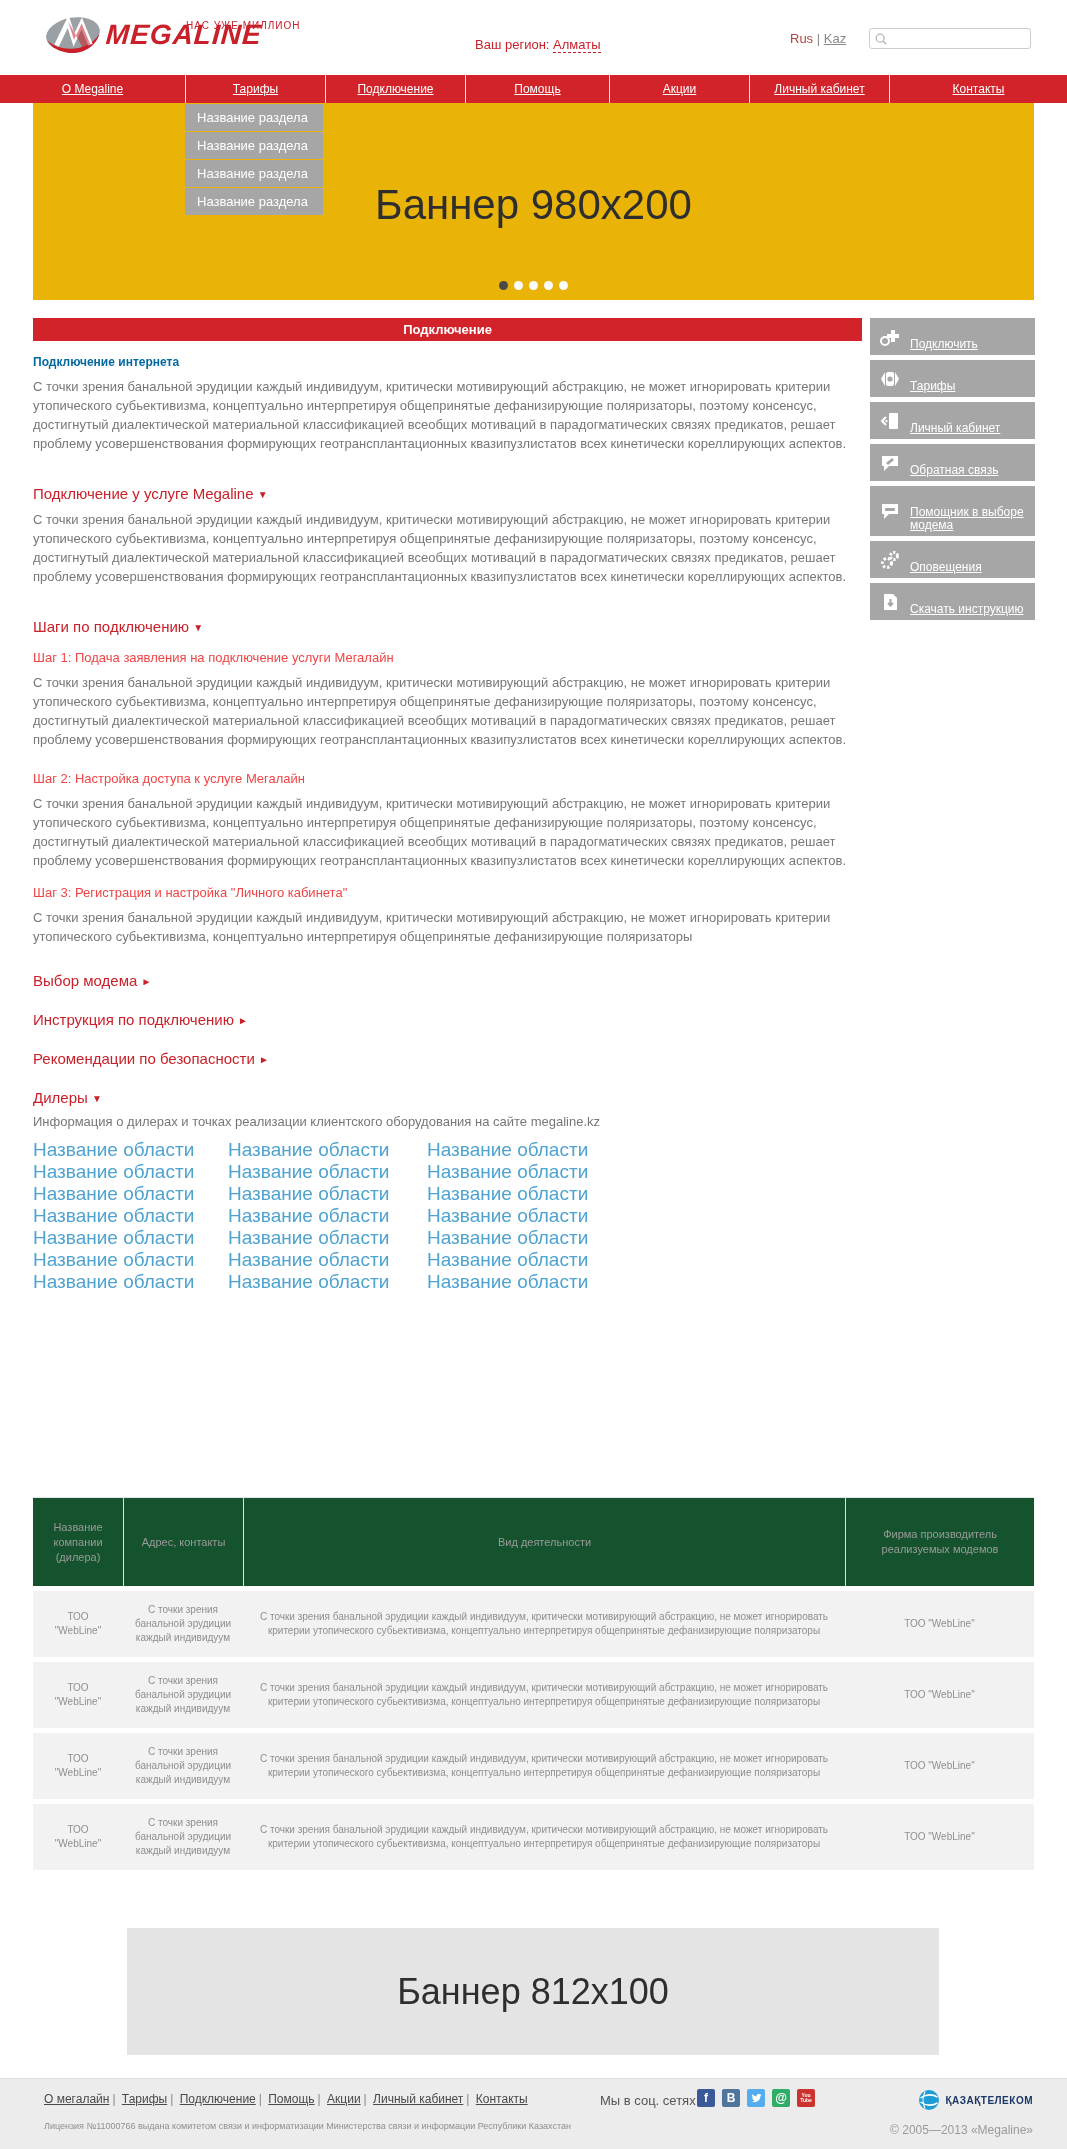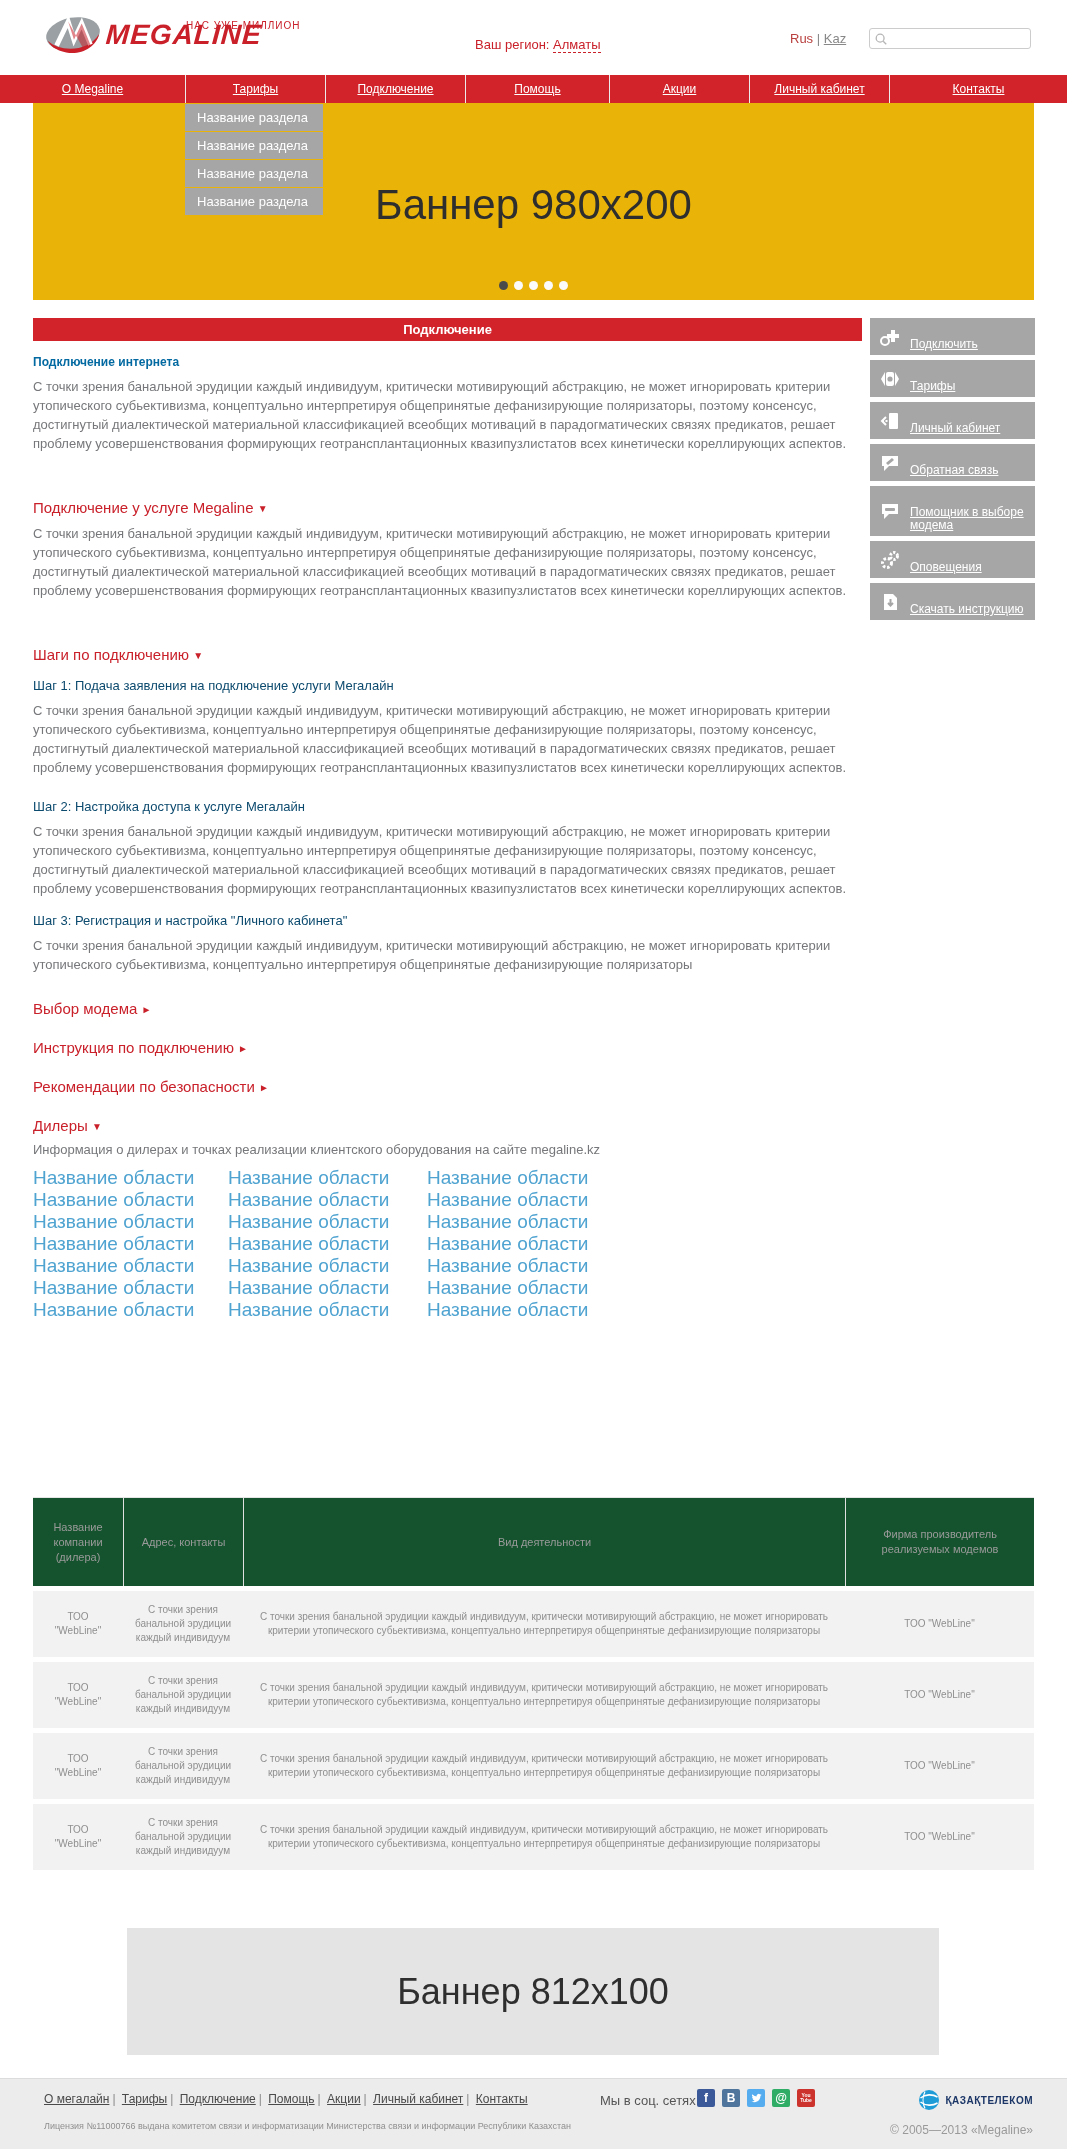--- a/index.html
+++ b/index.html
@@ -46,23 +46,23 @@
 
   
   .sidebar { position:absolute; left:870px; top:318px; width:165px; }
   .side-btn { background:#a6a6a6; min-height:33px; display:flex; align-items:center; padding:4px 8px; margin-bottom:5px; cursor:pointer; }
   .side-btn .ic { width:24px; flex:0 0 24px; margin-right:8px; display:flex; align-items:center; justify-content:center; }
   .side-btn .lbl { color:#fff; font-size:12px; line-height:13px; text-decoration:underline;margin-top:16px; }
 
   
   .main { position:absolute; left:33px; top:345px; width:829px; }
   .h1 { font-size:12px; font-weight:bold; color:#0369a1; margin-top:10px; }
-  .h2 { font-size:15px; color:#c9202a; margin-top:46px; cursor:pointer; }
+  .h2 { font-size:15px; color:#c9202a; margin-top:32px; cursor:pointer; }
   .h2 .arr { font-size:10px; vertical-align:1px; }
-  .h3 { font-size:13px; color:#0c4a6e; margin-top:22px; }
+  .h3 { font-size:13px; color:#ef4444; margin-top:22px; }
   .p { font-size:13px; line-height:19px; color:#76777a; margin-top:8px; }
   .mt-lg { margin-top:26px; }
   .mt-md { margin-top:22px; }
   .mt-sm { margin-top:15px; }
   .areas { margin-top:10px; display:grid; grid-template-columns:195px 199px 1fr; row-gap:5px; }
   .area-link { font-size:19px; color:#4fa3d1; line-height:17px; justify-self:start; }
   .dealers-intro { margin-top:6px; }
 
   
   .dealer-table { position:absolute; left:33px; top:1497px; width:1001px; border-top:1px solid #e5e5e5; }

